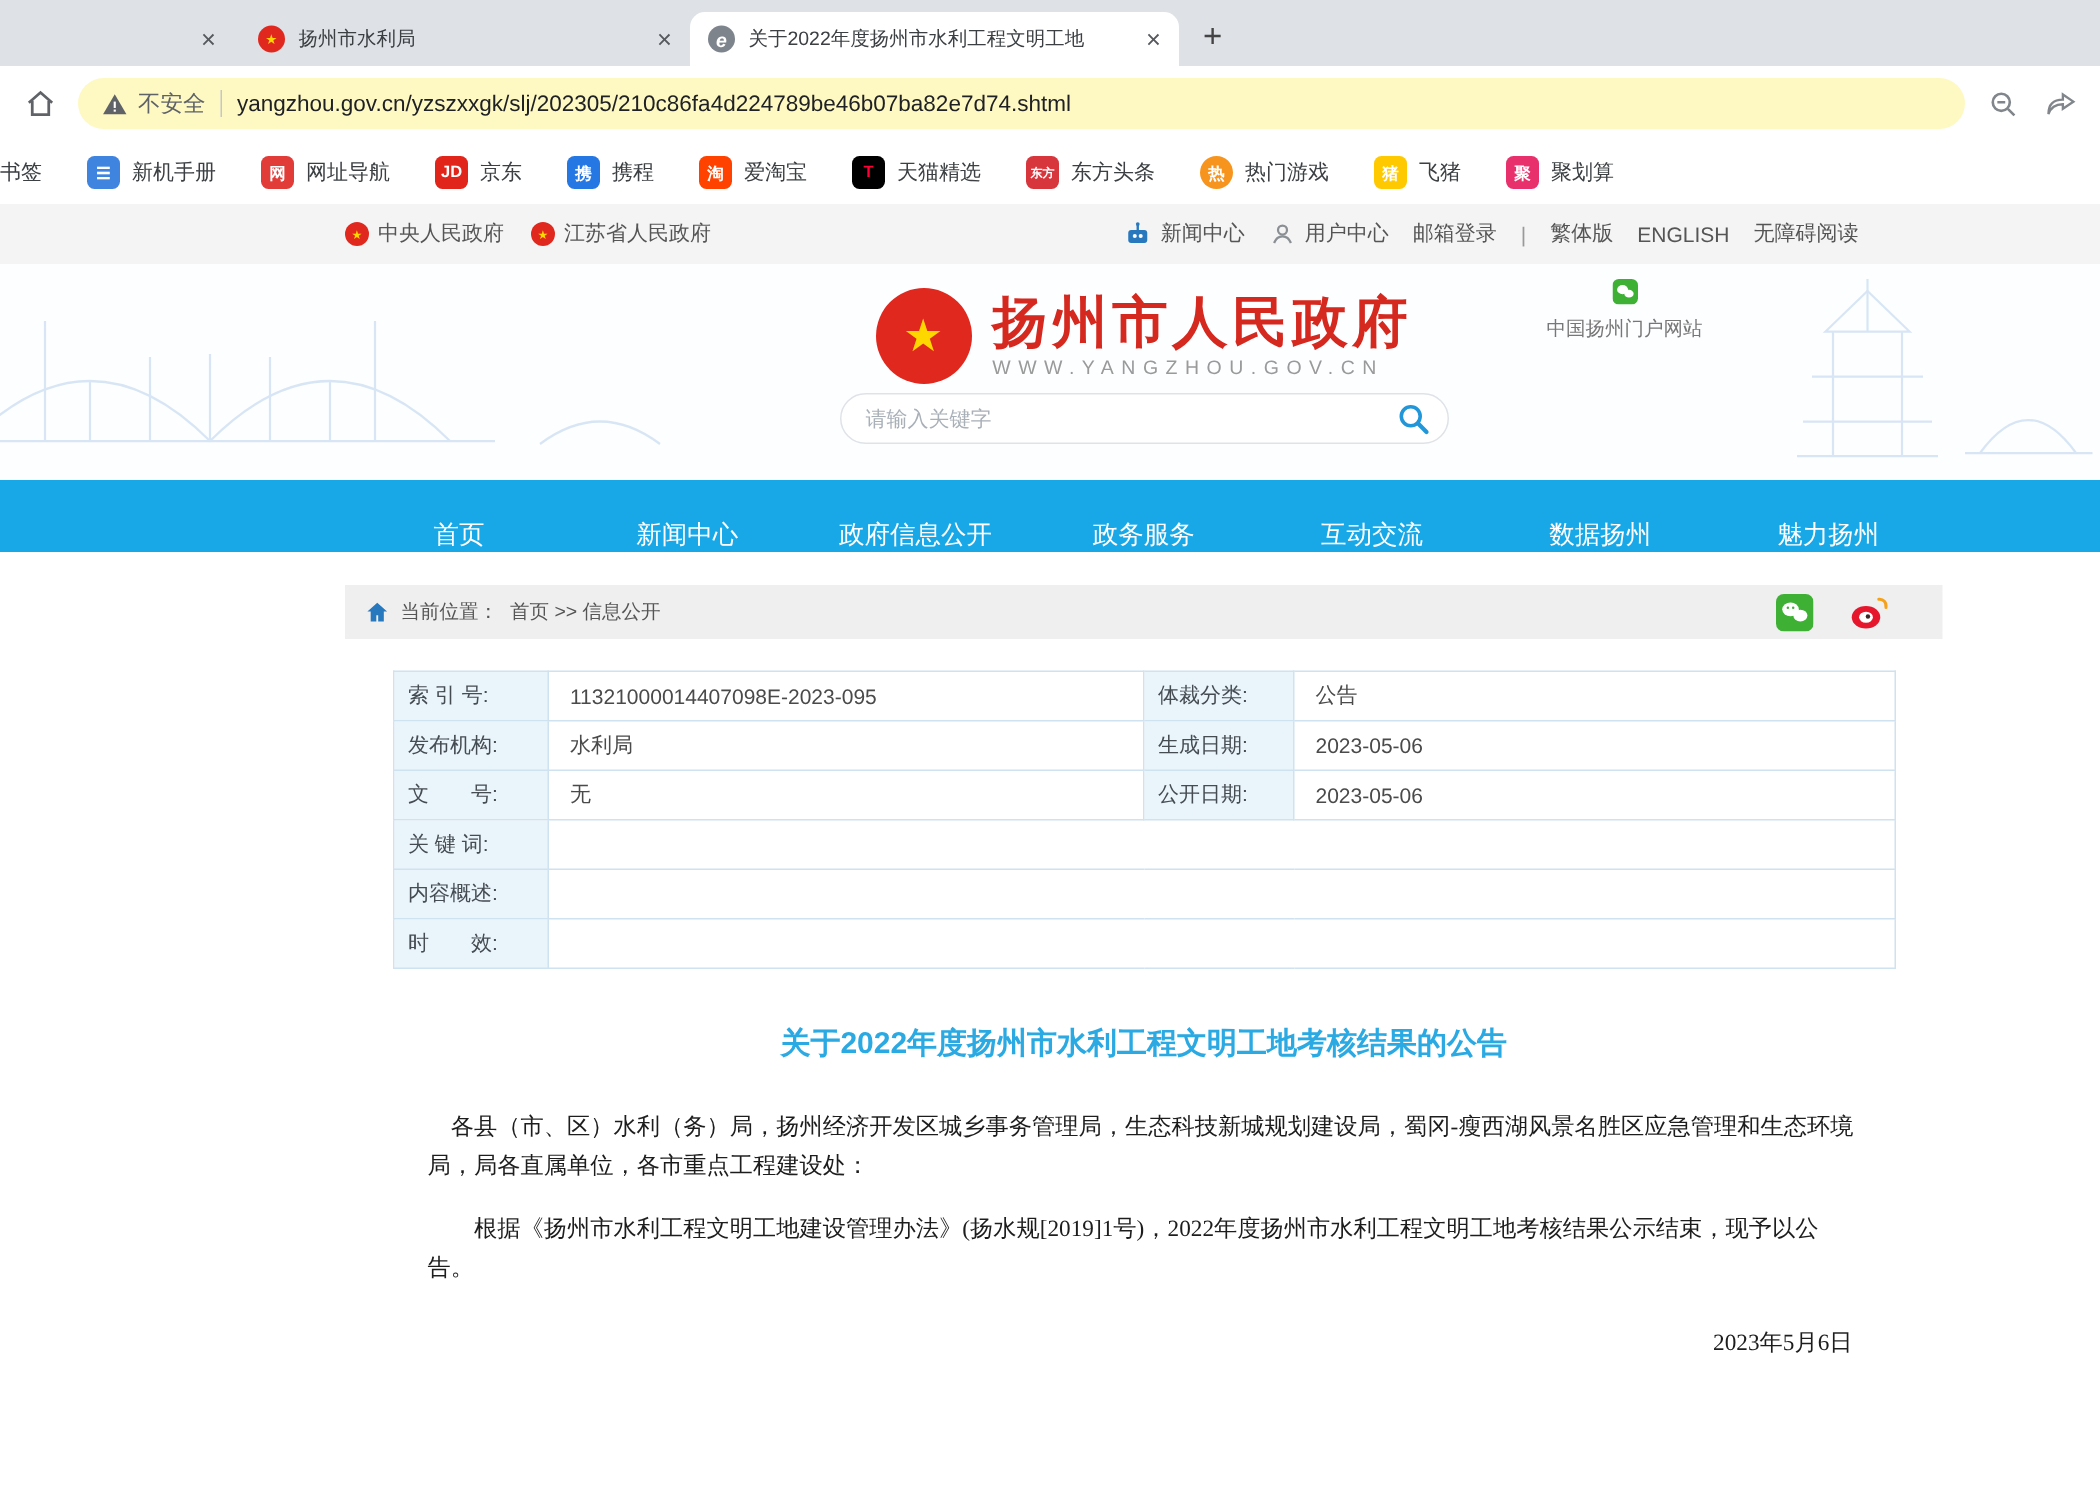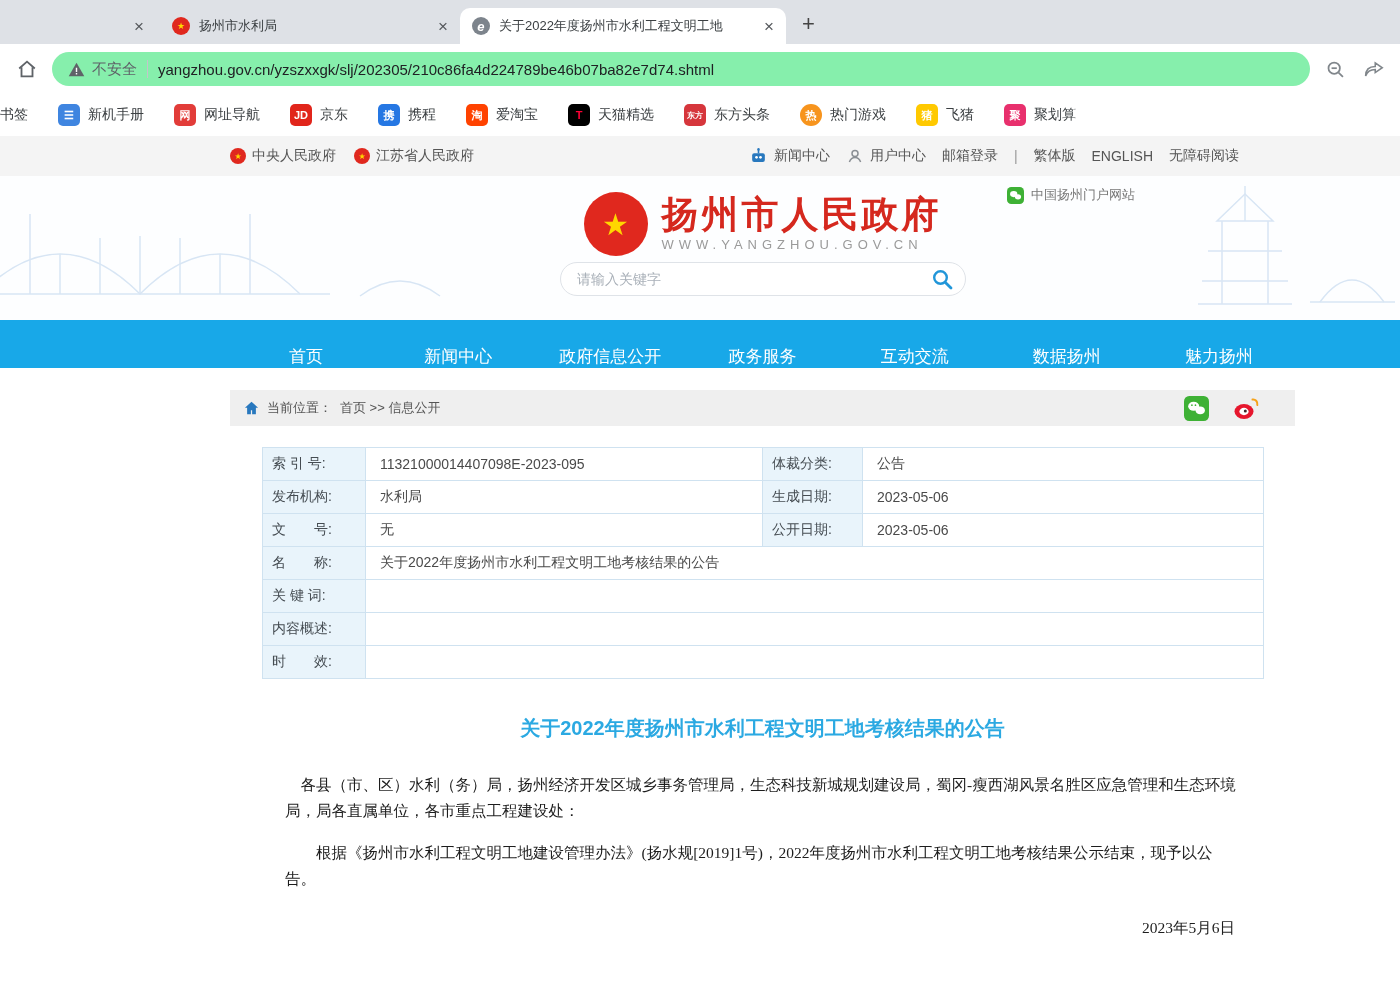--- a/index.html
+++ b/index.html
@@ -12,21 +12,21 @@
   .close { font-size:17px; color:#55585c; line-height:1; cursor:pointer; }
   .tab { height:36px; display:flex; align-items:center; gap:9px; padding:0 12px; font-size:13px; color:#3c4043; width:300px; }
   .tab.active { background:#fff; border-radius:10px 10px 0 0; width:326px; }
   .tab-title { flex:1; white-space:nowrap; overflow:hidden; }
   .favicon { width:18px; height:18px; flex:none; }
   .emblem { width:18px; height:18px; border-radius:50%; background:#e0281e; color:#ffd700; display:inline-flex; align-items:center; justify-content:center; font-size:9px; flex:none; }
   .circle-gray { width:18px; height:18px; border-radius:50%; background:#7d848c; color:#fff; display:inline-flex; align-items:center; justify-content:center; font-size:13px; font-weight:bold; font-style:italic; flex:none; }
   .newtab { height:40px; display:flex; align-items:center; padding:0 16px; font-size:22px; color:#444; }
 
   .toolbar { height:50px; display:flex; align-items:center; background:#fff; padding:0 14px; gap:12px; }
-  .urlbar { flex:1; height:34px; background:#86efac; border-radius:17px; display:flex; align-items:center; padding:0 16px; }
+  .urlbar { flex:1; height:34px; background:#fef9c3; border-radius:17px; display:flex; align-items:center; padding:0 16px; }
   .sec-chip { display:flex; align-items:center; gap:7px; color:#5f6368; font-size:15px; }
   .url-sep { width:1px; height:18px; background:#c3c6ca; margin:0 10px; }
   .url-text { color:#202124; font-size:15px; white-space:nowrap; overflow:hidden; }
   .tool-ico { display:flex; align-items:center; justify-content:center; width:26px; }
   .tool-ico svg { display:block; }
 
   .bookmarks { height:42px; background:#fff; display:flex; align-items:center; gap:30px; font-size:14px; color:#3c4043; }
   .bm { display:flex; align-items:center; gap:8px; white-space:nowrap; }
   .bm:first-child { margin-left:-14px; }
   .bm-ico { width:22px; height:22px; border-radius:5px; display:inline-flex; align-items:center; justify-content:center; font-size:11px; font-weight:bold; flex:none; }
@@ -40,21 +40,21 @@
   .gov-div { color:#999; }
 
   
   .banner { height:144px; position:relative; background:#fdfeff; overflow:hidden; }
   .banner-art { position:absolute; left:0; top:0; opacity:.8; }
   .banner-inner { position:relative; margin-left:230px; width:1065px; height:100%; }
   .logo-wrap { position:absolute; left:50%; top:16px; transform:translateX(-50%); display:flex; align-items:center; gap:14px; }
   .emblem-lg { width:64px; height:64px; border-radius:50%; background:#e0281e; color:#ffd700; display:flex; align-items:center; justify-content:center; font-size:30px; flex:none; }
   .site-name { font-size:37px; font-weight:bold; color:#d5281e; letter-spacing:3px; line-height:1.05; white-space:nowrap; }
   .site-domain { font-size:13px; color:#9a9a9a; letter-spacing:5px; margin-top:3px; }
-  .portal { position:absolute; right:160px; top:10px; display:flex; align-items:center; gap:7px; font-size:13px; color:#777; cursor:pointer; }
+  .portal { position:absolute; right:160px; top:10px; display:flex; align-items:center; gap:7px; font-size:13px; color:#777; cursor:pointer;flex-direction:column; }
   .searchbar { position:absolute; left:330px; top:86px; width:406px; height:34px; border:1px solid #dfe3e8; border-radius:18px; background:#fff; display:flex; align-items:center; padding:0 8px 0 16px; }
   .searchbar input { border:none; outline:none; flex:1; font-size:14px; color:#333; font-family:inherit; background:transparent; }
   .searchbar input::placeholder { color:#a9b0b8; }
   .search-btn { width:30px; height:30px; display:flex; align-items:center; justify-content:center; cursor:pointer; }
 
   
   .nav { height:48px; background:#18a8e8; }
   .nav-inner { margin-left:230px; width:1065px; height:100%; display:flex; align-items:flex-end; }
   .nav-item { flex:1; text-align:center; color:#fff; font-size:17px; cursor:pointer; }
 
@@ -327,24 +327,20 @@
       <td class="lab">生成日期:</td>
       <td>2023-05-06</td>
     </tr>
     <tr>
       <td class="lab">文　　号:</td>
       <td>无</td>
       <td class="lab">公开日期:</td>
       <td>2023-05-06</td>
     </tr>
     <tr>
-      <td class="lab">名　　称:</td>
-      <td colspan="3">关于2022年度扬州市水利工程文明工地考核结果的公告</td>
-    </tr>
-    <tr>
       <td class="lab">关 键 词:</td>
       <td colspan="3"></td>
     </tr>
     <tr>
       <td class="lab">内容概述:</td>
       <td colspan="3"></td>
     </tr>
     <tr>
       <td class="lab">时　　效:</td>
       <td colspan="3"></td>

